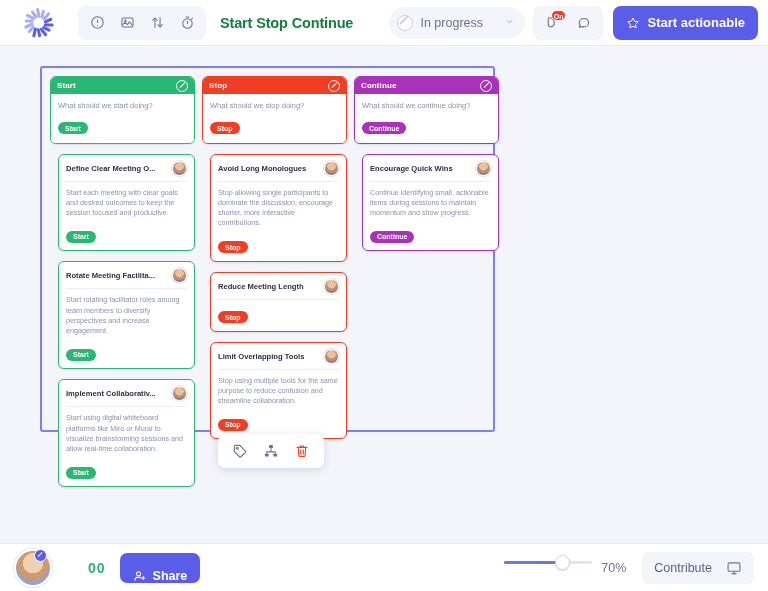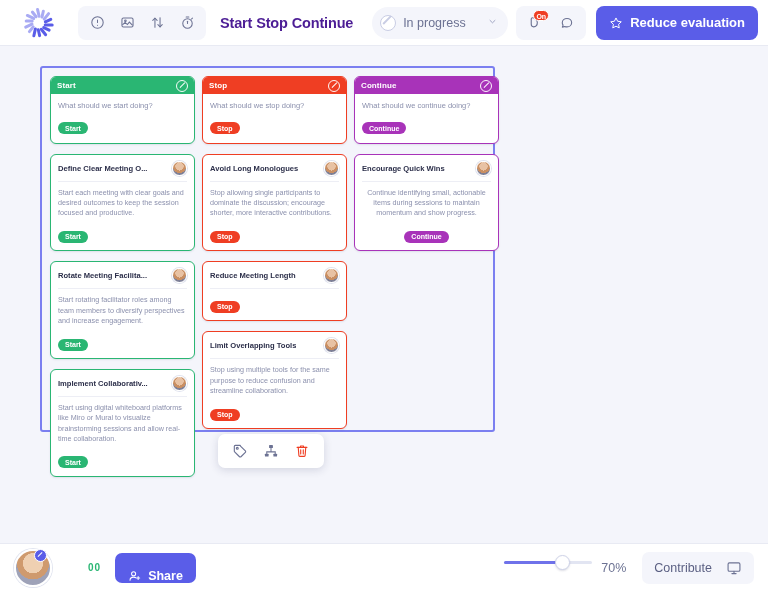--- a/index.html
+++ b/index.html
@@ -22,21 +22,21 @@
          border-radius: 2px; transform-origin: 50% 0%; }
   .toolgroup {
     margin-left: 12px; height: 34px; display: flex; align-items: center;
     background: #f4f5fb; border-radius: 8px; padding: 0 4px;
   }
   .tool-btn {
     width: 30px; height: 28px; display: flex; align-items: center; justify-content: center;
     color: #6c7293; cursor: pointer; border-radius: 6px;
   }
   .board-title {
-    margin-left: 14px; font-size: 14.5px; font-weight: 700; color: #4c1d95;
+    margin-left: 14px; font-size: 14.5px; font-weight: 700; color: #15803d;
     letter-spacing: -0.15px; white-space: nowrap;
   }
   .spacer { flex: 1 1 auto; }
 
   .status-pill {
     display: flex; align-items: center; gap: 7px;
     height: 32px; padding: 0 10px 0 8px;
     background: #f4f5fb; border-radius: 18px; cursor: pointer;
     min-width: 136px;
   }
@@ -83,30 +83,31 @@
   
   .hdr-card { border-radius: 6px; overflow: hidden; background:#fff;
               box-shadow: 0 1px 2px rgba(40,45,90,.10); margin-bottom: 10px; }
   .hdr-bar { height: 17px; display:flex; align-items:center; justify-content:space-between;
              padding: 0 6px; }
   .hdr-bar .t { font-size: 8px; font-weight: 700; color:#fff; letter-spacing:.1px; }
   .pen-circle { width:12px; height:12px; border-radius:50%; border:1.1px solid rgba(255,255,255,.95);
                 position:relative; }
   .pen-circle::after{ content:""; position:absolute; left:2.6px; top:6.3px; width:6.5px; height:1.2px;
                       background:#fff; transform:rotate(-45deg); transform-origin:0 50%; }
-  .hdr-body { padding: 7px 7px 8px 7px; background:#fff;border-radius:18px; }
+  .hdr-body { padding: 7px 7px 8px 7px; background:#fff; }
   .hdr-q { font-size: 7.5px; color:#8b90ad; margin-bottom: 6px; line-height:1.3; }
 
   .tagchip { display:inline-block; font-size: 7px; font-weight:700; color:#fff;
              padding: 2.5px 7px; border-radius: 9px; }
 
   
   .idea {
     background:#fff; border-radius:6px; margin-bottom: 10px; padding: 6px 7px 7px 7px;
     box-shadow: 0 1px 2px rgba(40,45,90,.10);
+    margin-left: 8px;
   }
   .idea-head { display:flex; align-items:flex-start; justify-content:space-between; gap:4px; }
   .idea-title { font-size: 7.6px; font-weight:700; color:#2c2f4a; line-height:1.25;
                 padding-top:3px; overflow:hidden; white-space:nowrap; text-overflow:ellipsis; }
   .ava { width:15px; height:15px; border-radius:50%; flex:0 0 auto;
          background: radial-gradient(circle at 50% 34%, #e8c2a4 0 38%, #c98f63 39% 60%, #7d7f96 61% 100%);
          border:1.2px solid #fff; box-shadow:0 0 0 1px #dfe2ee; }
   .idea-rule { height:1px; background:#edeef5; margin: 5px 0 6px 0; }
   .idea-body { font-size: 7.2px; color:#8b90ad; line-height:1.42; margin-bottom: 7px; }
 
@@ -124,21 +125,21 @@
     position:absolute; bottom:0; left:0; width:768px; height:48px; background:#fff;
     border-top:1px solid #e8eaf3; display:flex; align-items:center; padding: 0 14px; z-index:20;
   }
   .me-ava { width:38px; height:38px; border-radius:50%; position:relative; flex:0 0 auto;
             background: radial-gradient(circle at 50% 36%, #efd0b2 0 36%, #cf9a6e 37% 58%, #9ea2b8 59% 100%);
             border:2px solid #fff; box-shadow:0 0 0 1px #e2e5f0; }
   .me-badge { position:absolute; top:-2px; left:18px; width:13px; height:13px; border-radius:50%;
               background:#5a5de8; border:1.5px solid #fff; }
   .me-badge::after{ content:""; position:absolute; left:2.5px; top:6px; width:6px; height:1.2px;
                     background:#fff; transform:rotate(-45deg); transform-origin:0 50%; }
-  .count { margin-left: 36px; font-size: 10px; font-weight:700; color:#2ab673; letter-spacing:1px; }
+  .count { margin-left: 36px; font-size: 14px; font-weight:700; color:#2ab673; letter-spacing:1px; }
   .share-btn { margin-left:14px; height:30px; padding: 0 13px; display:flex; align-items:flex-end; gap:6px;
                background:#5a5de8; border-radius:7px; color:#fff; font-size:12.5px; font-weight:600; cursor:pointer; }
 
   .slider-wrap { display:flex; align-items:flex-start; gap:9px; margin-right: 16px; }
   .track { width:88px; height:3px; background:#e2e5f2; border-radius:2px; position:relative; cursor:pointer; }
   .track-fill { position:absolute; left:0; top:0; height:3px; width:26px; background:#6f72ea; border-radius:2px; }
   .knob { position:absolute; left:20px; top:-6px; width:15px; height:15px; border-radius:50%;
           background:#fff; border:1.6px solid #cfd3e8; box-shadow:0 1px 2px rgba(40,45,90,.16); }
   .zoomval { font-size:12.5px; color:#6c7293; }
   .contribute {
@@ -230,21 +231,21 @@
       </svg>
     </div>
   </div>
 
   <div class="start-eval">
     <span style="display:flex">
       <svg width="14" height="14" viewBox="0 0 20 20" fill="none" stroke="currentColor" stroke-width="1.4" stroke-linejoin="round">
         <path d="M10 2.8l2.3 4.7 5.2.8-3.8 3.6.9 5.1-4.6-2.4-4.6 2.4.9-5.1L2.5 8.3l5.2-.8z"></path>
       </svg>
     </span>
-    <span>Reduce evaluation</span>
+    <span>Start actionable</span>
   </div>
 </div>
 
 <div class="canvas">
 
   <div class="board" id="board">
       <div class="column col-0">
         <div class="hdr-card" style="border: 1px solid rgb(42, 182, 115);">
           <div class="hdr-bar" style="background:#2ab673">
             <span class="t">Start</span>
@@ -287,21 +288,21 @@
           </div><div class="idea-rule"></div><div class="idea-body">Stop using multiple tools for the same purpose to reduce confusion and streamline collaboration.</div><span class="tagchip" style="background:#ef3e23">Stop</span></div>
       </div>
       <div class="column col-2">
         <div class="hdr-card" style="border: 1px solid rgb(168, 51, 185);">
           <div class="hdr-bar" style="background:#a833b9">
             <span class="t">Continue</span>
             <span class="pen-circle"></span>
           </div>
           <div class="hdr-body"><div class="hdr-q">What should we continue doing?</div><span class="tagchip" style="background:#a833b9">Continue</span></div>
         </div>
-        <div class="idea" style="border: 1px solid rgb(168, 51, 185); text-align: center;"><div class="idea-head">
+        <div class="idea" style="border: 1px solid rgb(168, 51, 185);"><div class="idea-head">
             <div class="idea-title">Encourage Quick Wins</div>
             <span class="ava"></span>
           </div><div class="idea-rule"></div><div class="idea-body">Continue identifying small, actionable items during sessions to maintain momentum and show progress.</div><span class="tagchip" style="background:#a833b9">Continue</span></div>
       </div>
     </div>
 
   <div class="floatbar">
     <div class="fb-btn">
       <svg width="16" height="16" viewBox="0 0 20 20" fill="none" stroke="currentColor" stroke-width="1.4" stroke-linejoin="round">
         <path d="M10.2 2.9H4.1a1.2 1.2 0 00-1.2 1.2v6.1c0 .3.1.6.4.9l6.1 6.1c.5.5 1.3.5 1.8 0l5.5-5.5c.5-.5.5-1.3 0-1.8l-6.1-6.1a1.2 1.2 0 00-.4-.9z"></path>

